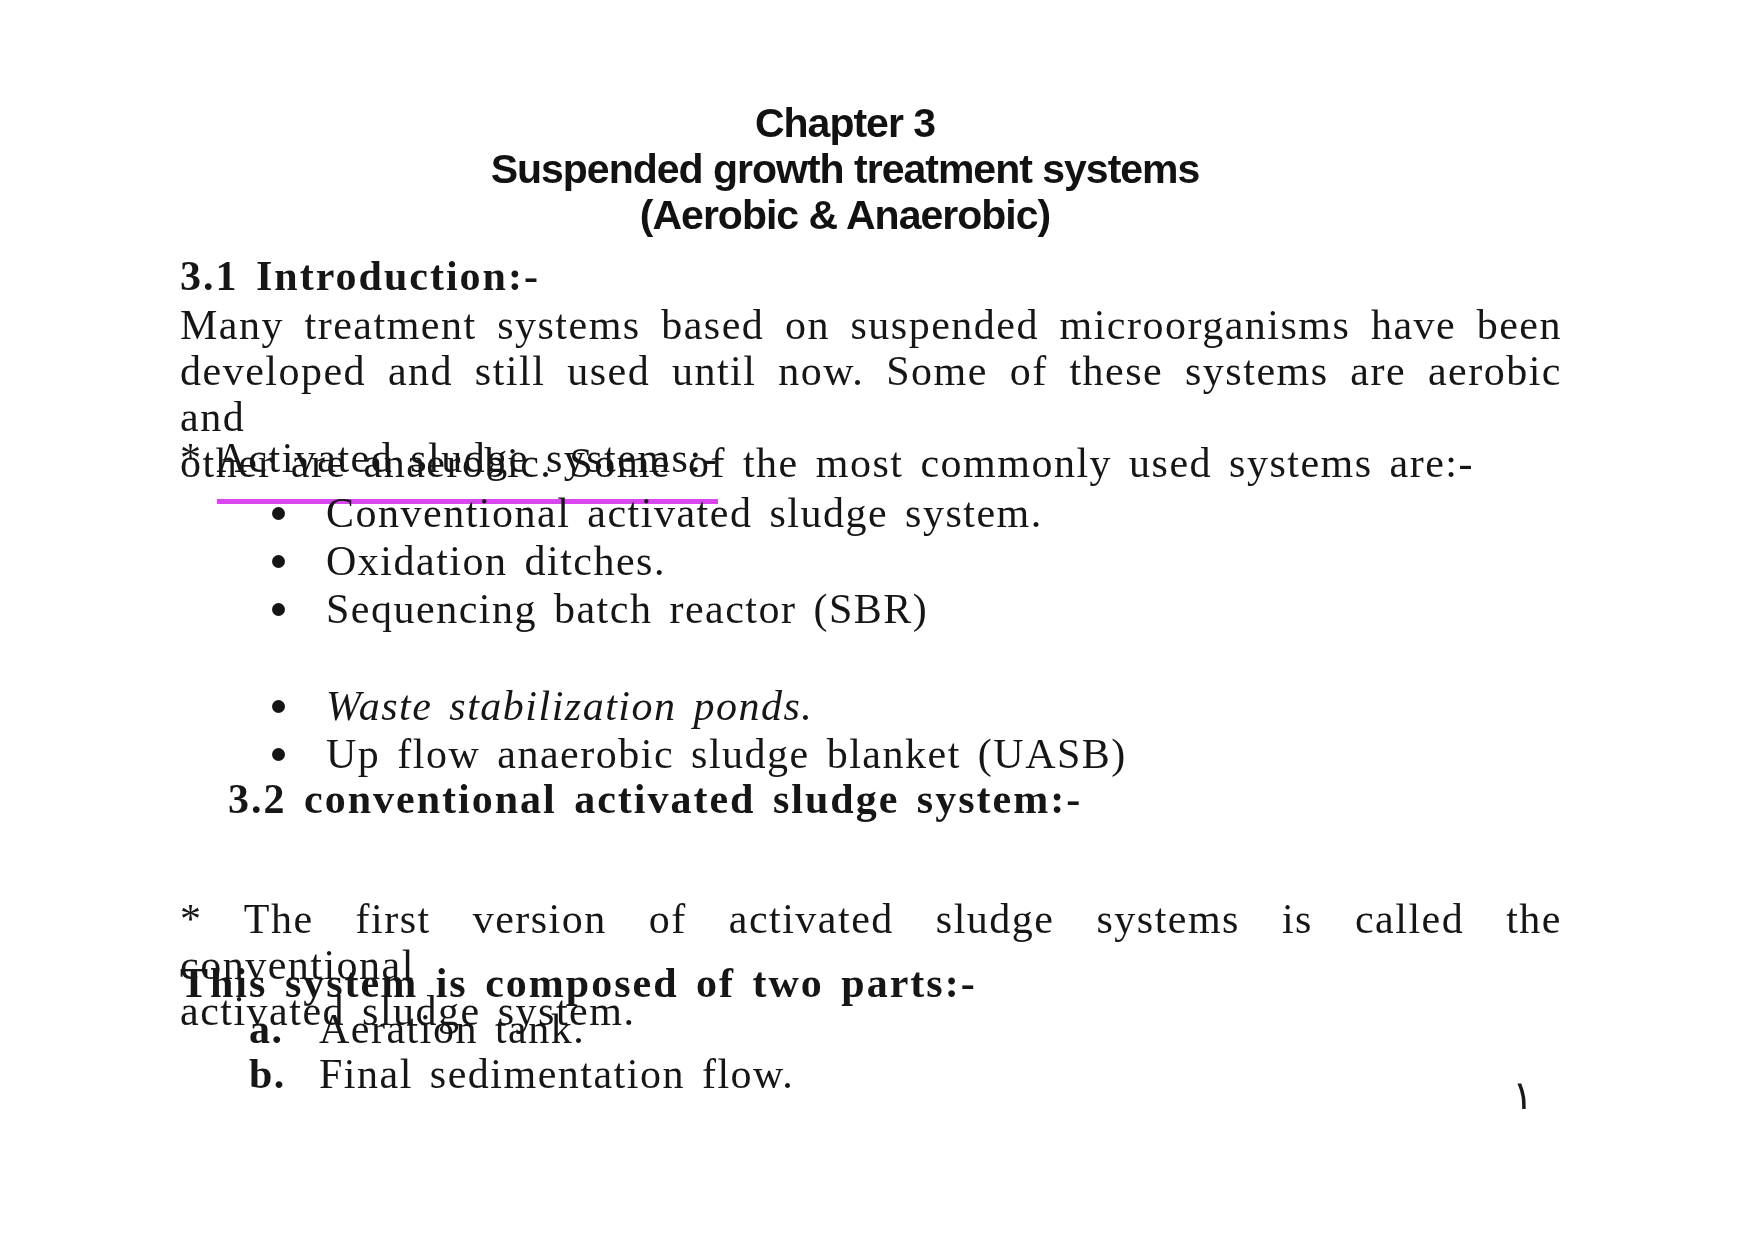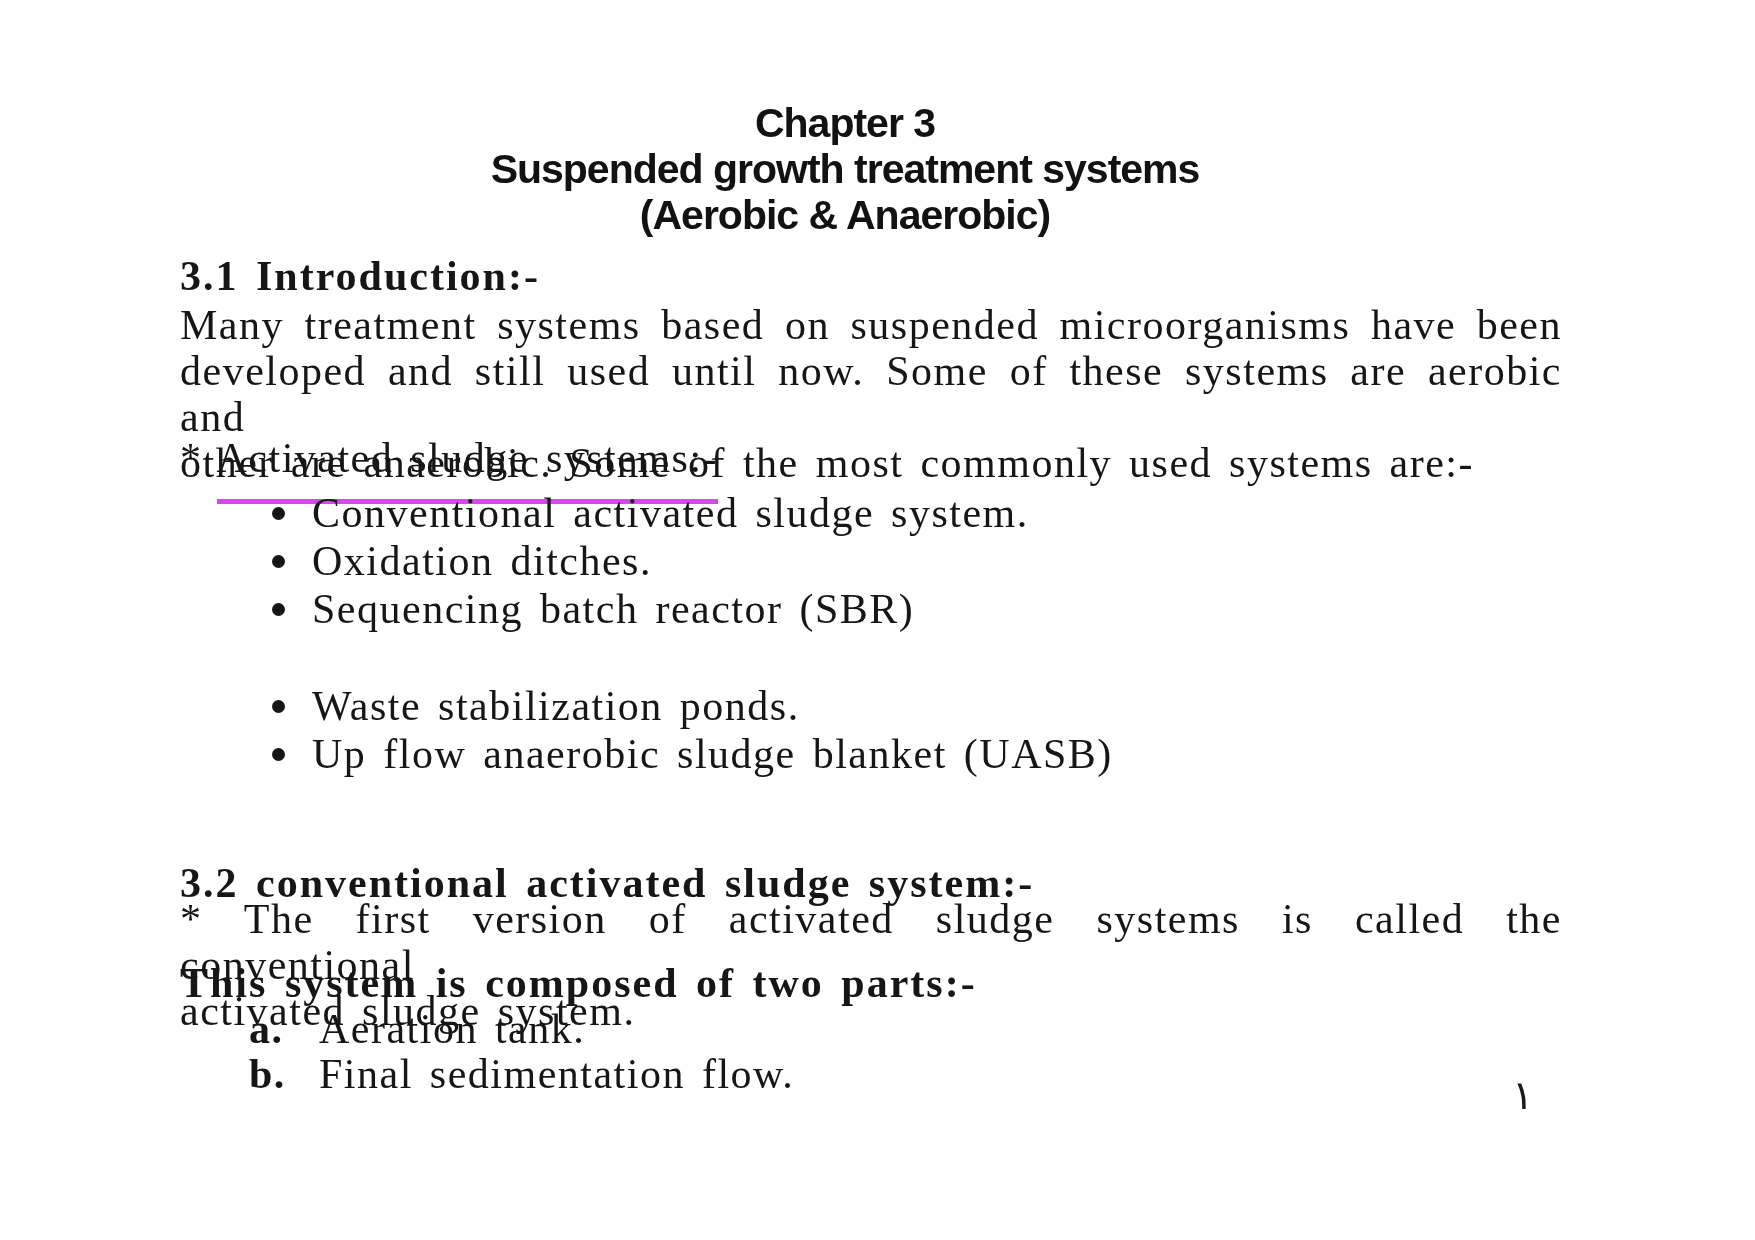--- a/index.html
+++ b/index.html
@@ -75,21 +75,21 @@
     position: absolute;
     left: 0;
     top: 17px;
     width: 13px;
     height: 13px;
     border-radius: 50%;
     background: #151515;
   }
   .bullet-text {
     display: block;
-    margin-left: 40px;
+    margin-left: 54px;
   }
   .item-row {
     position: absolute;
     left: 249px;
   }
   .item-marker {
     display: inline-block;
     width: 70px;
     font-weight: bold;
   }
@@ -130,30 +130,30 @@
     <span class="bullet-text">Conventional activated sludge system.</span>
   </div>
   <div class="serif bullet-row" style="top:538px;">
     <span class="bullet-dot"></span>
     <span class="bullet-text">Oxidation ditches.</span>
   </div>
   <div class="serif bullet-row" style="top:586px;">
     <span class="bullet-dot"></span>
     <span class="bullet-text">Sequencing batch reactor (SBR)</span>
   </div>
-  <div class="serif bullet-row" style="top:683px;">
+  <div class="serif bullet-row" style="top:683px;font-style:italic;">
     <span class="bullet-dot"></span>
     <span class="bullet-text">Waste stabilization ponds.</span>
   </div>
   <div class="serif bullet-row" style="top:731px;">
     <span class="bullet-dot"></span>
     <span class="bullet-text">Up flow anaerobic sludge blanket (UASB)</span>
   </div>
 
-  <div class="serif heading" style="top:860px;">3.2 conventional activated sludge system:-</div>
+  <div class="serif heading" style="top:776px;margin-left:48px;">3.2 conventional activated sludge system:-</div>
 
   <div class="serif para" style="top:868px;margin-top:28px;">
     <div class="jline">* The first version of activated sludge systems is called the conventional</div>
     <div class="line">activated sludge system.</div>
   </div>
 
   <div class="serif heading" style="top:960px;">This system is composed of two parts:-</div>
 
   <div class="serif item-row" style="top:1006px;">
     <span class="item-marker">a.</span><span>Aeration tank.</span>

